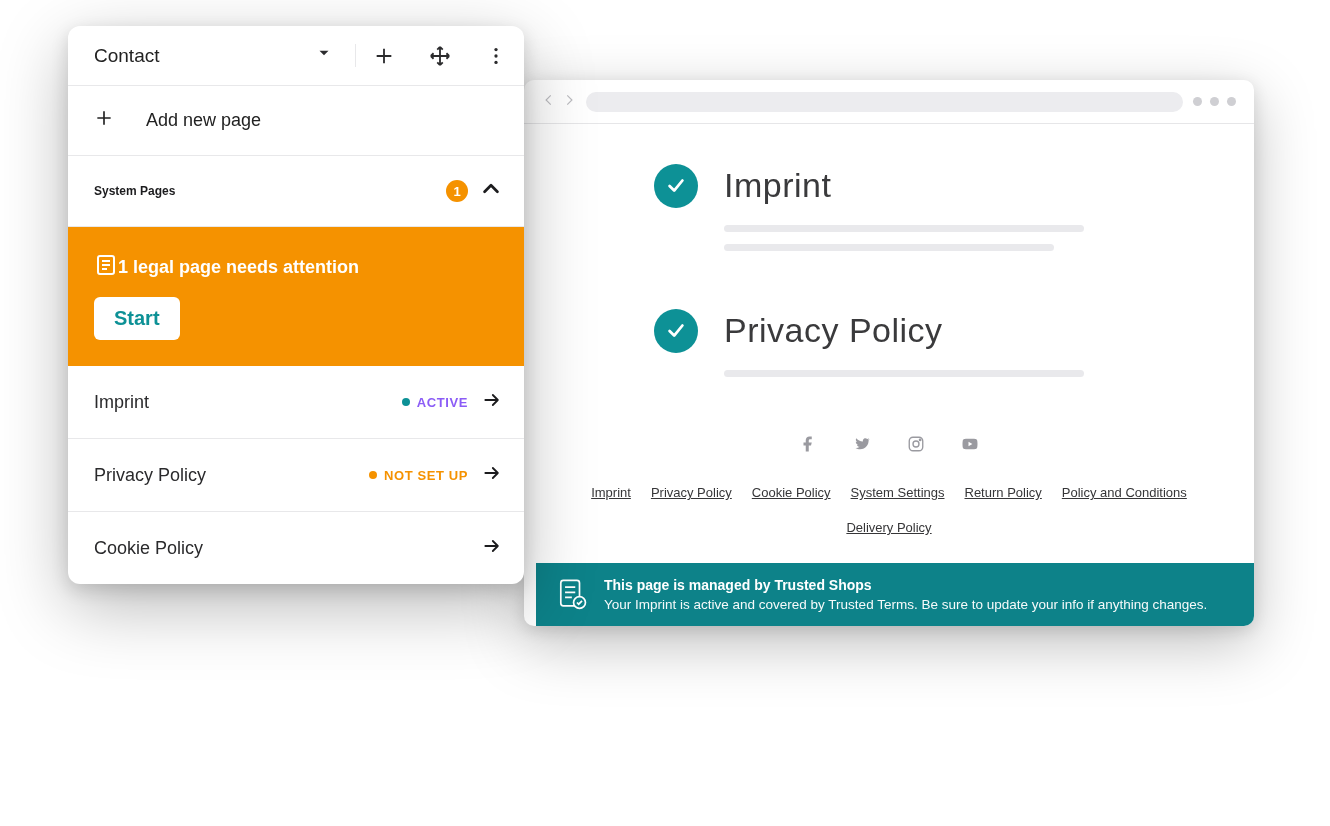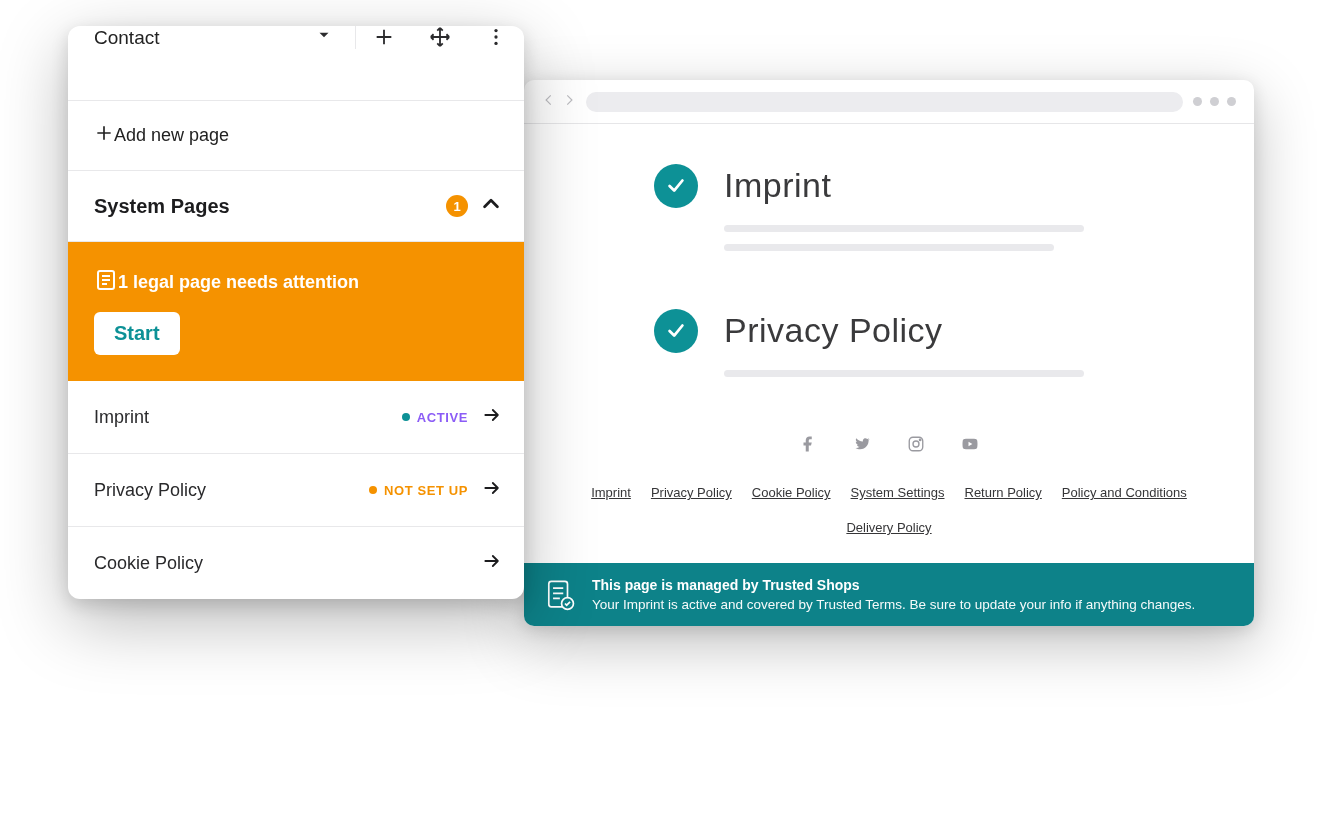--- a/index.html
+++ b/index.html
@@ -87,21 +87,22 @@
     flex-wrap: wrap;
   }
   .footer-links a { color: #363638; text-decoration: underline; }
 
   .ts-banner {
     background: #0d8289;
     color: #fff;
     padding: 14px 18px;
     display: flex;
     gap: 16px;
-    align-items: center;
+    align-items: flex-start;
+    margin-left: 12px;
   }
   .ts-banner-icon {
     width: 34px; height: 34px; flex-shrink:0;
   }
   .ts-banner-title { font-weight: 700; font-size: 14px; margin-bottom: 4px; }
   .ts-banner-text  { font-size: 13.5px; opacity: .96; }
 
   
   .panel {
     position: absolute;
@@ -111,22 +112,22 @@
     background: #fff;
     border-radius: 12px;
     box-shadow: 0 22px 70px rgba(0,0,0,.28), 0 6px 18px rgba(0,0,0,.14);
     overflow: hidden;
     display: flex;
     flex-direction: column;
   }
 
   .panel-header {
     display: flex;
-    align-items: flex-start;
-    height: 75px;
+    align-items: center;
+    height: 60px;
     border-bottom: 1px solid #e8e8ea;
   }
   .page-select {
     flex: 1;
     display: flex;
     align-items: center;
     justify-content: space-between;
     padding: 0 22px 0 26px;
     border-right: 1px solid #e8e8ea;
     cursor: pointer;
@@ -137,34 +138,34 @@
   .hdr-actions { display: flex; align-items: center; }
   .hdr-btn {
     width: 56px; height: 100%;
     display: flex; align-items: center; justify-content: center;
     color: #2b2b2d;
     cursor: pointer;
   }
   .hdr-btn svg { width: 22px; height: 22px; }
 
   .add-page {
-    display: flex; align-items: center; gap: 0;
+    display: flex; align-items: center; gap: 32px;
     padding: 22px 26px;
     border-bottom: 1px solid #e8e8ea;
     font-size: 18px; color: #222; cursor: pointer;
   }
   .add-page svg { width: 20px; height: 20px; }
 
   .section-head {
     display: flex; align-items: center; gap: 12px;
     padding: 22px 22px 22px 26px;
     border-bottom: 1px solid #e8e8ea;
     cursor: pointer;
   }
-  .section-head .title { font-size: 20px; font-weight: 700; color: #1c1c1e; flex: 1;}
+  .section-head .title { font-size: 12px; font-weight: 700; color: #1c1c1e; flex: 1;}
   .badge {
     width: 22px; height: 22px; border-radius: 50%;
     background: #f59200; color: #fff; font-size: 13px; font-weight: 700;
     display: flex; align-items: center; justify-content: center;
   }
   .section-head .chev svg { width: 22px; height: 22px; color:#1c1c1e; }
 
   .alert-card {
     background: #f59200;
     color: #fff;

